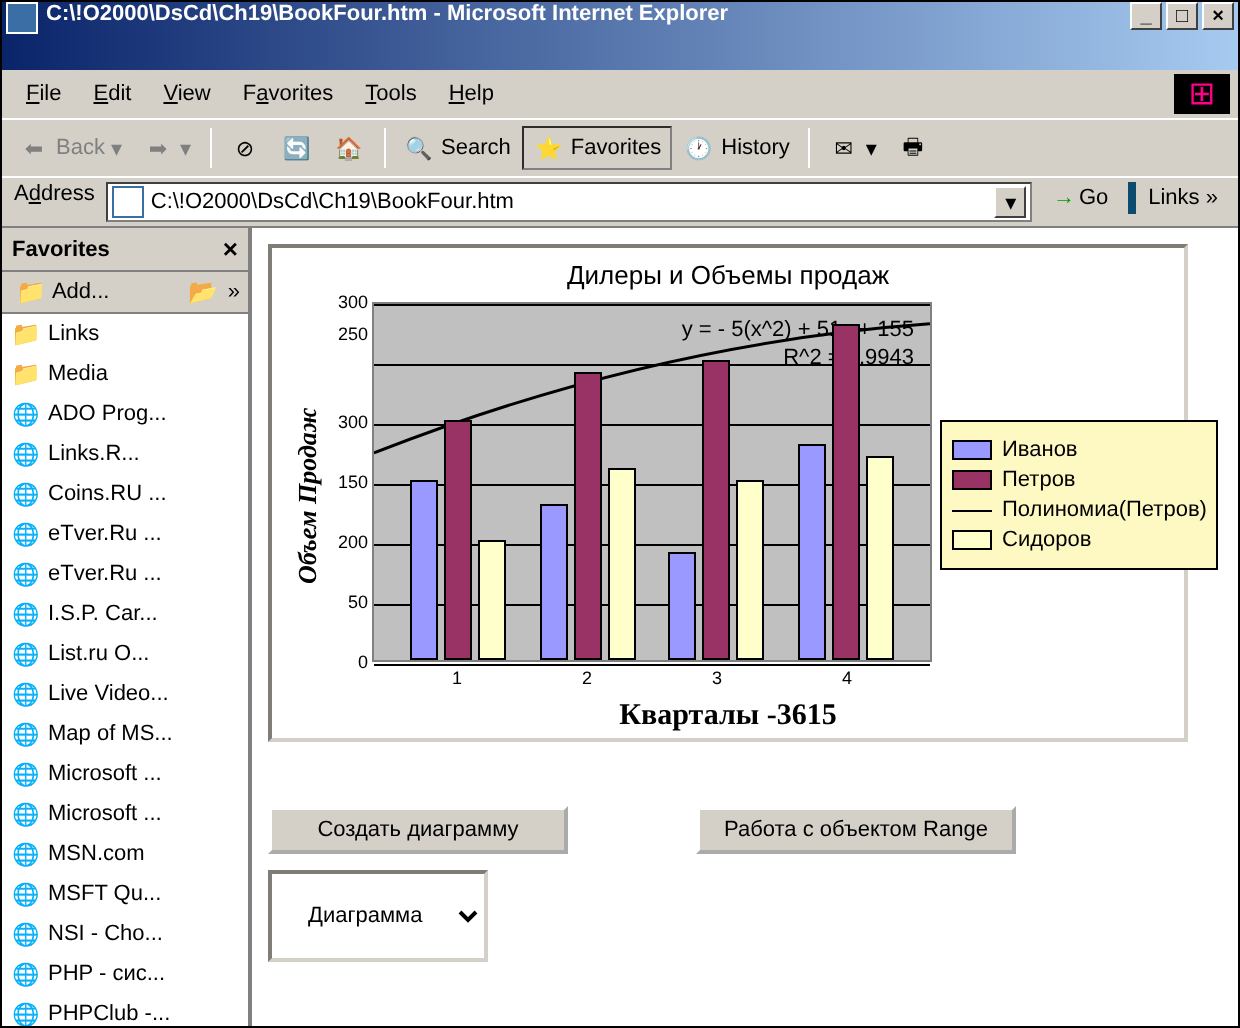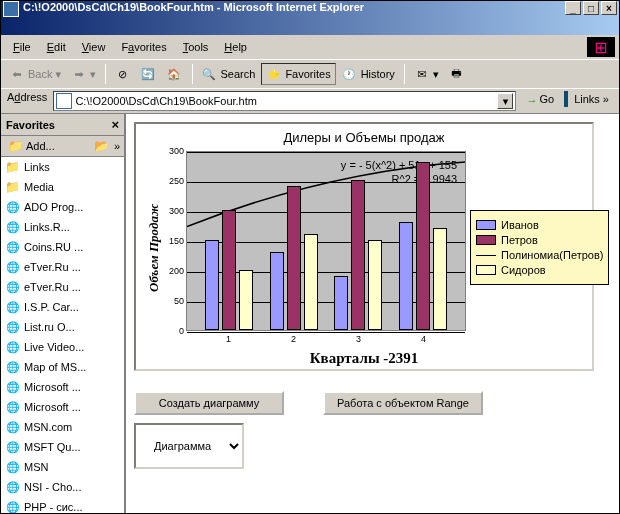--- a/index.html
+++ b/index.html
@@ -58,21 +58,21 @@
 .b3{background:#ffffcc}
 .trendline{position:absolute;inset:0;pointer-events:none}
 .xaxis{display:flex;padding:0 10px}
 .xaxis div{flex:1;text-align:center;font-size:9px;padding-top:3px}
 .xlabel{text-align:center;font-weight:bold;font-size:15px;font-family:"Times New Roman",serif;margin-top:6px}
 .legend{margin-left:4px;border:1px solid #000;background:#fef9c3;padding:5px;align-self:center}
 .lrow{display:flex;align-items:center;gap:5px;margin:3px 0;font-size:9px}
 .lsw{width:20px;height:10px;border:1px solid #000}
 .lline{width:20px;height:0;border-top:1.5px solid #000}
 .eq{position:absolute;right:8px;top:6px;font-size:9px;text-align:right;line-height:1.3}
-.actions{margin-top:20px;display:flex;gap:39px}
+.actions{margin-top:32px;display:flex;gap:64px}
 .wbtn{background:#d4d0c8;border:2px outset #fff;padding:4px 12px;cursor:pointer;font-size:11px;min-width:150px;text-align:center}
 .selwrap{margin-top:8px}
 .selwrap select{font-size:11px;background:#fff;border:2px inset #d4d0c8;padding:14px}
 </style>
 </head>
 <body>
 
 <div class="titlebar">
   <div class="ie-icon"></div>
   <div class="title">C:\!O2000\DsCd\Ch19\BookFour.htm - Microsoft Internet Explorer</div>
@@ -203,24 +203,20 @@
           <span class="fic page"></span>
           <span>Microsoft ...</span>
         </div>
         <div class="favitem">
           <span class="fic page"></span>
           <span>MSN.com</span>
         </div>
         <div class="favitem">
           <span class="fic page"></span>
           <span>MSFT Qu...</span>
-        </div>
-        <div class="favitem">
-          <span class="fic page"></span>
-          <span>MSN</span>
         </div>
         <div class="favitem">
           <span class="fic page"></span>
           <span>NSI - Cho...</span>
         </div>
         <div class="favitem">
           <span class="fic page"></span>
           <span>PHP - сис...</span>
         </div>
         <div class="favitem">
@@ -273,21 +269,21 @@
                     <div class="bar b2" style="height: 168px;"></div>
                     <div class="bar b3" style="height: 102px;"></div>
                   </div>
                 </div>
               </div>
           <div class="ytick" style="top: 180px;">0</div>
               <div class="ytick" style="top: 150px;">50</div>
               <div class="ytick" style="top: 120px;">200</div>
               <div class="ytick" style="top: 90px; text-align: center;">150</div>
               <div class="ytick" style="top: 60px;">300</div>
-              <div class="ytick" style="top: 30px;">250</div>
+              <div class="ytick" style="top: 16px;">250</div>
               <div class="ytick" style="top: 0px;">300</div>
             </div>
           <div class="xaxis" id="xaxis" style="padding-left:32px">
               <div>1</div>
               <div>2</div>
               <div>3</div>
               <div>4</div>
             </div>
         </div>
         <div class="legend">
@@ -302,21 +298,21 @@
           <div class="lrow">
               <div class="lline"></div>
               <span>Полиномиа(Петров)</span>
             </div>
           <div class="lrow">
               <div class="lsw b3"></div>
               <span>Сидоров</span>
             </div>
         </div>
       </div>
-      <div class="xlabel">Кварталы -2391</div>
+      <div class="xlabel">Кварталы -3615</div>
     </div>
 
     <div class="actions">
       <button class="wbtn">Создать диаграмму</button>
       <button class="wbtn">Работа с объектом Range</button>
     </div>
     <div class="selwrap">
       <select>
         <option>Диаграмма</option>
       </select>

